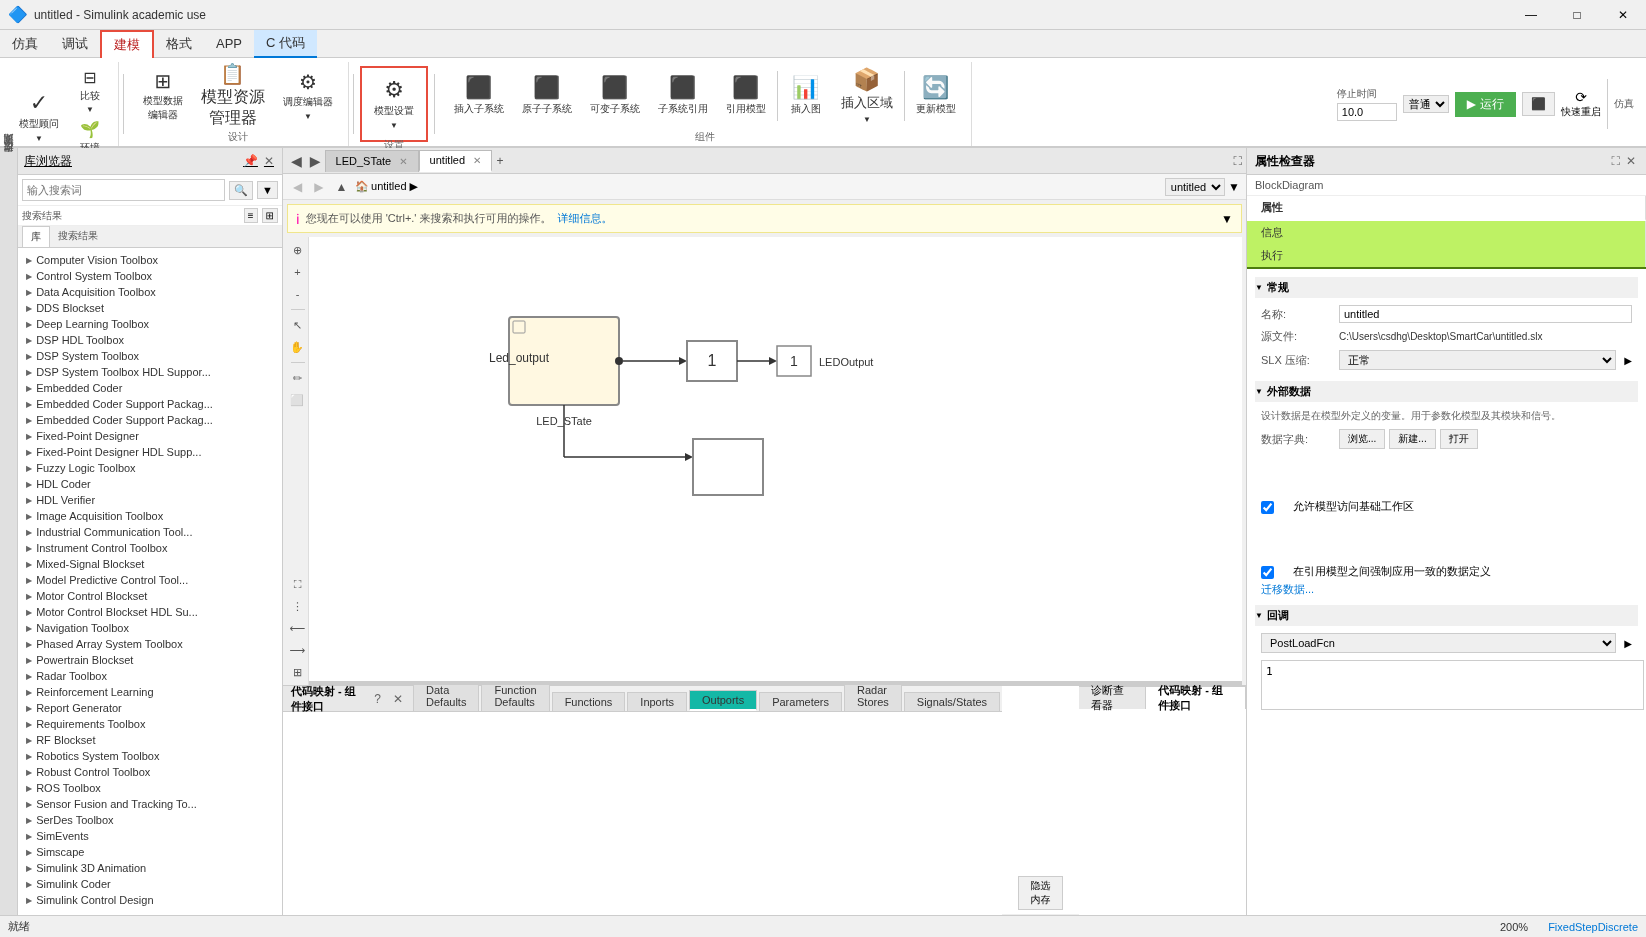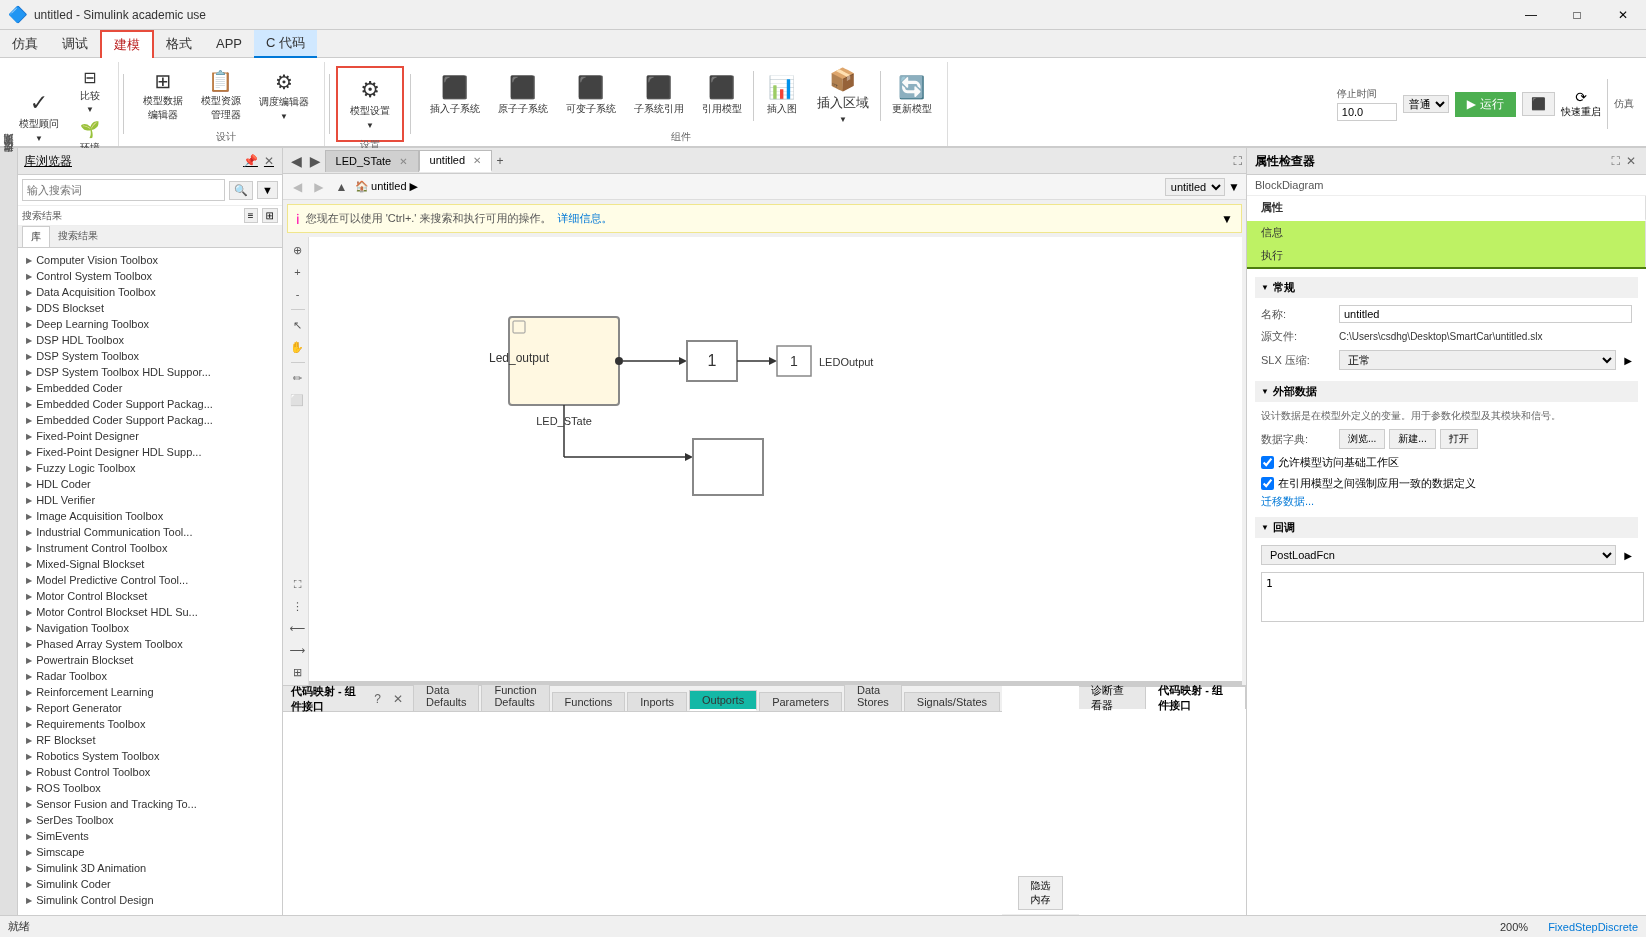--- a/index.html
+++ b/index.html
@@ -344,21 +344,21 @@
       padding: 4px 14px;
       font-size: 11px;
       cursor: pointer;
       border-right: 1px solid #ddd;
       color: #333;
     }
     .prop-tab.active { background: white; border-bottom: 2px solid white; font-weight: bold; }
     .prop-content { padding: 8px; overflow-y: auto; flex: 1; }
     .prop-section-title {
       background: #f0f0f0;
-      padding: 3px 6px;
+      padding: 3px 0;
       font-weight: bold;
       font-size: 11px;
       margin-bottom: 4px;
       cursor: pointer;
       display: flex;
       align-items: center;
       gap: 4px;
     }
     .prop-section-title::before { content: '▼'; font-size: 8px; }
     .prop-row {
@@ -384,24 +384,25 @@
     }
     .prop-btn {
       padding: 2px 8px;
       font-size: 10px;
       cursor: pointer;
       background: #f0f0f0;
       border: 1px solid #ccc;
     }
     .prop-checkbox-row {
       display: flex;
-      align-items: center;
-      gap: 4px;
+      align-items: flex-end;
+      gap: 19px;
       padding: 3px 6px;
       font-size: 11px;
+      margin-top: 44px;
     }
     .prop-text-area {
       width: 100%;
       height: 50px;
       border: 1px solid #ccc;
       font-size: 11px;
       padding: 4px;
       font-family: monospace;
       resize: none;
       margin: 4px 6px;
@@ -550,21 +551,21 @@
   <div class="toolbar-separator"></div>
 
   <div class="toolbar-group">
     <div class="toolbar-buttons">
       <div class="tb-btn">
         <span class="tb-btn-icon" style="font-size:20px;">⊞</span>
         <span style="font-size:10px;text-align:center;">模型数据<br>编辑器</span>
       </div>
       <div class="tb-btn">
         <span class="tb-btn-icon" style="font-size:20px;">📋</span>
-        <span style="font-size:10px;text-align:right;">模型资源<br>管理器</span>
+        <span style="font-size:16px;text-align:center;">模型资源<br>管理器</span>
       </div>
       <div class="tb-btn">
         <span class="tb-btn-icon" style="font-size:20px;">⚙</span>
         <span style="font-size:10px;text-align:center;">调度编辑器</span>
         <span style="font-size:8px;">▼</span>
       </div>
     </div>
     <div class="toolbar-group-label">设计</div>
   </div>
   <div class="toolbar-separator"></div>
@@ -829,21 +830,21 @@
         <button class="panel-icon-btn">✕</button>
       </div>
 
       <div class="bottom-tabs" id="bottom-tabs-container">
           <div class="bottom-tab">Data Defaults</div>
           <div class="bottom-tab">Function Defaults</div>
           <div class="bottom-tab">Functions</div>
           <div class="bottom-tab">Inports</div>
           <div class="bottom-tab active">Outports</div>
           <div class="bottom-tab">Parameters</div>
-          <div class="bottom-tab">Data Stores</div>
+          <div class="bottom-tab">Radar Stores</div>
           <div class="bottom-tab">Signals/States</div>
         </div>
 
       <div style="display:flex;justify-content:flex-end;border-bottom:1px solid #eee;padding:2px 8px;">
         <button id="hide-storage-btn">隐选内存</button>
       </div>
 
       <div class="bottom-table">
         <table>
           <thead>

